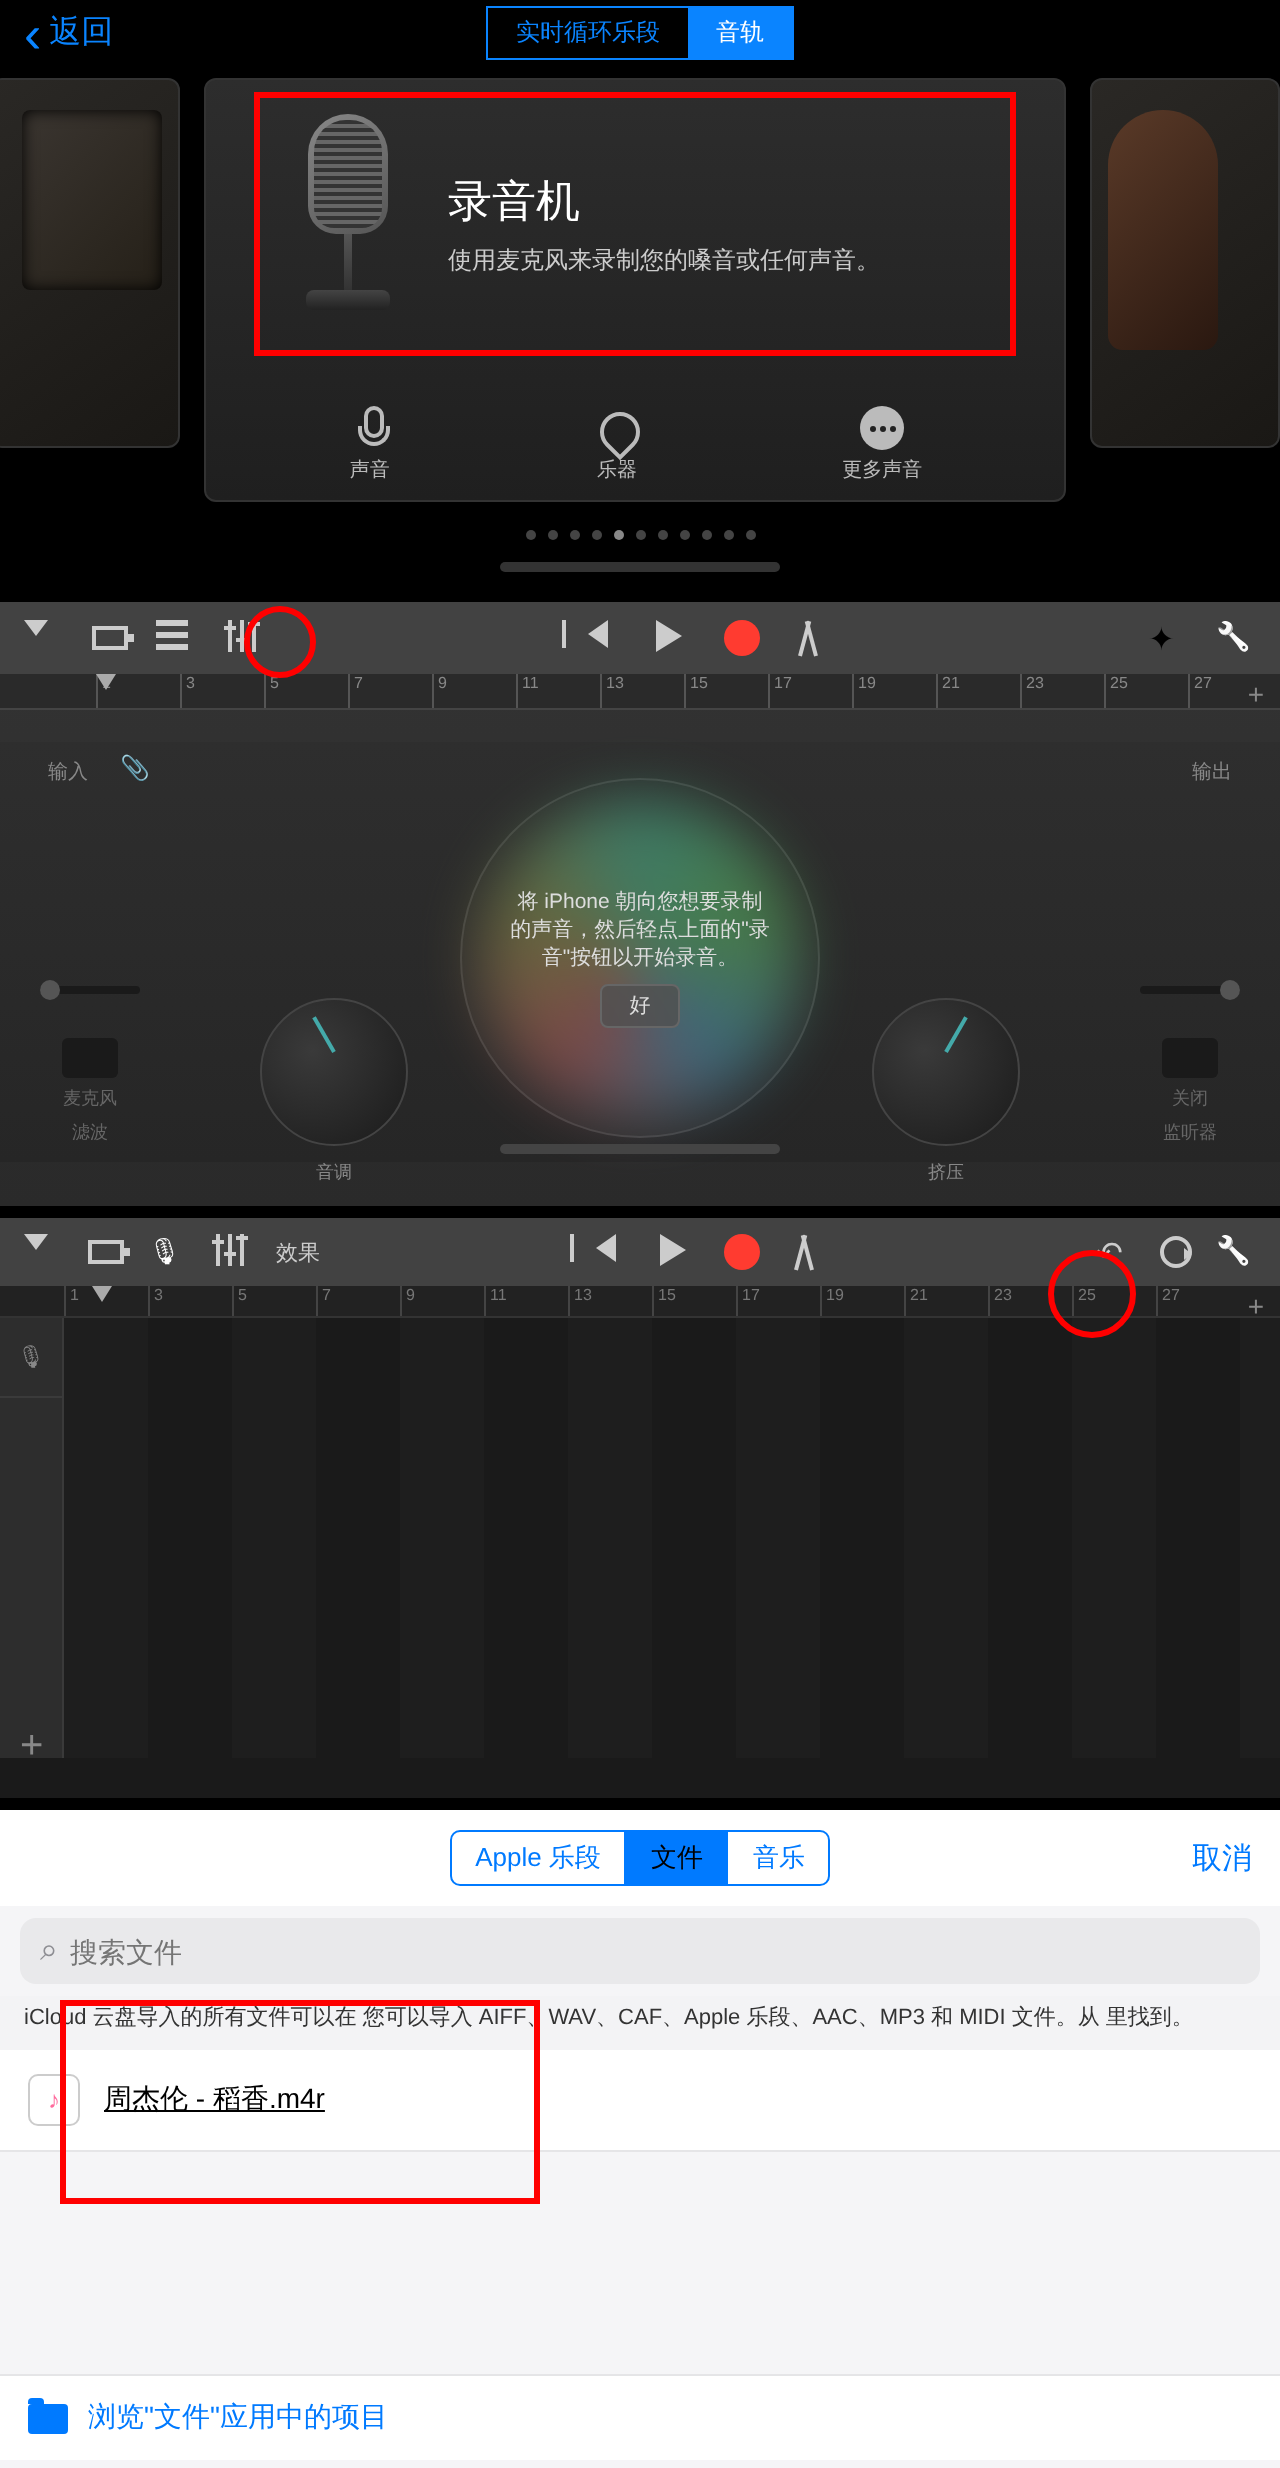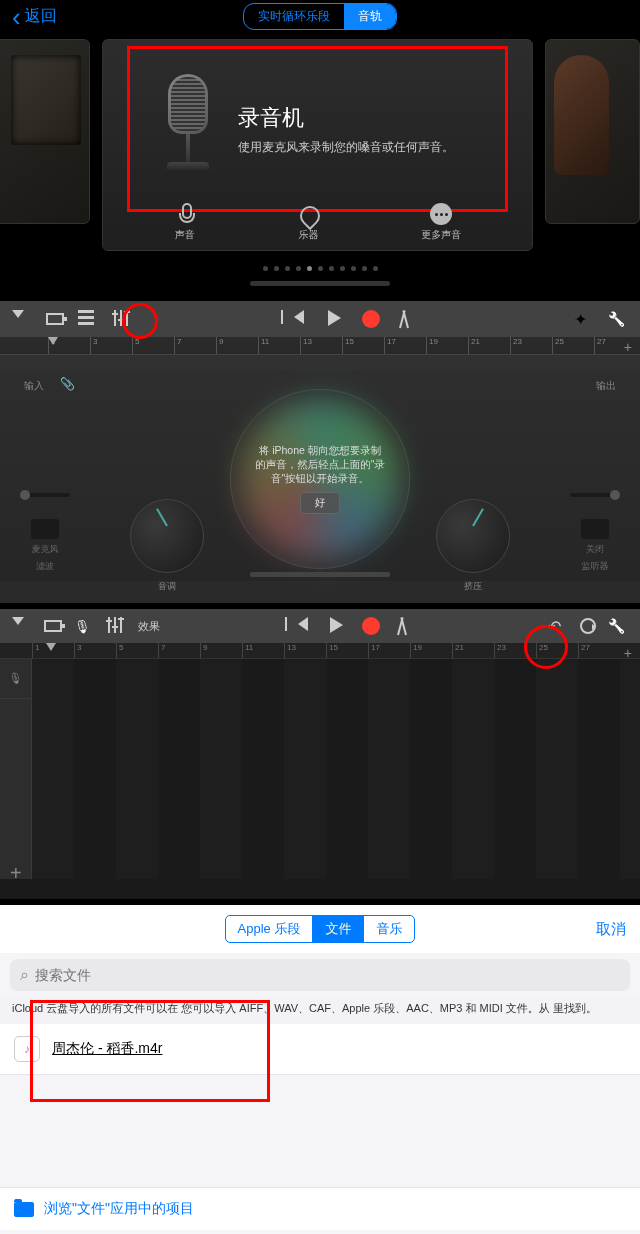--- a/index.html
+++ b/index.html
@@ -3,30 +3,30 @@
 <meta charset="utf-8">
 <style>
 * { margin:0; padding:0; box-sizing:border-box; font-family:-apple-system,BlinkMacSystemFont,"Segoe UI",sans-serif; }
 body { background:#000; width:640px; }
 
 
 .sec1 { background:#000; height:295px; position:relative; }
 .header1 { display:flex; align-items:center; padding:6px 12px; }
 .back-btn { color:#0a84ff; font-size:16px; display:flex; align-items:center; gap:4px; cursor:pointer; }
 .back-btn::before { content:"‹"; font-size:26px; line-height:16px; }
-.seg1 { display:flex; margin:0 auto; border:1px solid #0a84ff; border-radius:11px; overflow:hidden; position:absolute; left:50%; transform:translateX(-50%); }
+.seg1 { display:flex; margin:0 auto; border:1px solid #0a84ff; border-radius:0; overflow:hidden; position:absolute; left:50%; transform:translateX(-50%); }
 .seg1 > div { padding:4px 14px; font-size:12px; color:#0a84ff; cursor:pointer; }
 .seg1 > div.active { background:#0a84ff; color:#fff; }
 .carousel { display:flex; gap:12px; padding:0 0 0 0; position:relative; height:220px; overflow:hidden; }
 .side-card { width:95px; height:185px; background:linear-gradient(145deg,#2a2825,#1a1815); border:1px solid #333; border-radius:6px; margin-top:6px; flex-shrink:0; position:relative; }
 .side-left { margin-left:-5px; }
 .side-left::after { content:""; position:absolute; right:8px; top:15px; width:70px; height:90px; background:linear-gradient(135deg,#3a3530,#252018); border-radius:4px; box-shadow:inset 0 0 8px #000; }
 .side-right::after { content:""; position:absolute; left:8px; top:15px; width:55px; height:120px; background:linear-gradient(135deg,#5a3a28,#2a1810); border-radius:30px 30px 8px 8px; }
 .center-card { flex:1; background:linear-gradient(180deg,#2d2d2d,#1f1f1f); border:1px solid #333; border-radius:6px; margin-top:6px; height:212px; position:relative; }
-.red-box1 { position:absolute; top:6px; left:24px; right:24px; height:166px; border:3px solid #ff0000; display:flex; align-items:center; padding:18px; gap:20px; }
+.red-box1 { position:absolute; top:6px; left:24px; right:24px; height:132px; border:3px solid #ff0000; display:flex; align-items:center; padding:4px; gap:20px; }
 .mic-icon { width:60px; height:110px; position:relative; flex-shrink:0; margin-left:10px; }
 .mic-head { width:40px; height:60px; background:linear-gradient(145deg,#888,#555); border-radius:20px 20px 14px 14px; margin:0 auto; position:relative; }
 .mic-head::before { content:""; position:absolute; inset:3px; background:repeating-linear-gradient(0deg,#333 0 2px,#666 2px 4px); border-radius:16px 16px 10px 10px; }
 .mic-stand { width:4px; height:28px; background:linear-gradient(#555,#333); margin:0 auto; }
 .mic-base { width:42px; height:10px; background:linear-gradient(#444,#222); border-radius:4px; margin:0 auto; }
 .rec-text { color:#fff; }
 .rec-text h2 { font-size:22px; font-weight:500; margin-bottom:6px; }
 .rec-text p { font-size:12px; color:#ccc; }
 .sub-icons { display:flex; justify-content:space-around; position:absolute; bottom:8px; left:20px; right:20px; }
 .sub-item { text-align:center; color:#bbb; font-size:10px; cursor:pointer; }
@@ -106,21 +106,21 @@
 .track-hdr .slot { height:40px; border-bottom:1px solid #3a3a3a; display:flex; align-items:center; justify-content:center; color:#888; font-size:11px; }
 .track-body { flex:1; background:repeating-linear-gradient(90deg,#1e1e1e 0 42px,#1a1a1a 42px 84px); position:relative; }
 .plus-btn { position:absolute; left:10px; bottom:14px; color:#888; font-size:20px; cursor:pointer; }
 
 
 .sec4 { background:#f5f5f7; height:335px; margin-top:6px; position:relative; }
 .fb-header { display:flex; align-items:center; justify-content:center; padding:10px 12px; position:relative; background:#fff; }
 .seg4 { display:flex; border:1px solid #007aff; border-radius:5px; overflow:hidden; }
 .seg4 > div { padding:4px 12px; font-size:13px; color:#007aff; cursor:pointer; border-right:1px solid #007aff; }
 .seg4 > div:last-child { border-right:none; }
-.seg4 > div.active { background:#007aff; color:#fef9c3; }
+.seg4 > div.active { background:#007aff; color:#000000; }
 .cancel { position:absolute; right:14px; color:#007aff; font-size:15px; cursor:pointer; }
 .search-bar { margin:6px 10px; background:#e9e9eb; border-radius:8px; padding:7px 10px; display:flex; align-items:center; gap:6px; }
 .search-bar::before { content:"⌕"; color:#8e8e93; font-size:16px; }
 .search-bar input { border:none; background:transparent; outline:none; font-size:14px; flex:1; color:#333; }
 .hint { font-size:11px; color:#333; padding:4px 12px 8px; line-height:1.4; background:rgba(240,240,242,0.3); }
 .red-box2 { position:absolute; top:95px; left:30px; width:240px; height:102px; border:3px solid #ff0000; z-index:5; }
 .file-item { display:flex; align-items:center; padding:12px 14px; gap:12px; background:#fff; border-bottom:1px solid #e5e5e7; cursor:pointer; }
 .file-icon { width:26px; height:26px; border:1px solid #ccc; border-radius:5px; display:flex; align-items:center; justify-content:center; font-size:12px; color:#ff6b9d; background:#fff; }
 .file-name { font-size:14px; color:#000;text-decoration:underline; }
 .browse-link { position:absolute; bottom:10px; left:0; right:0; padding:12px 14px; display:flex; align-items:center; gap:10px; color:#007aff; font-size:14px; cursor:pointer; border-top:1px solid #e5e5e7; background:#fff; }

